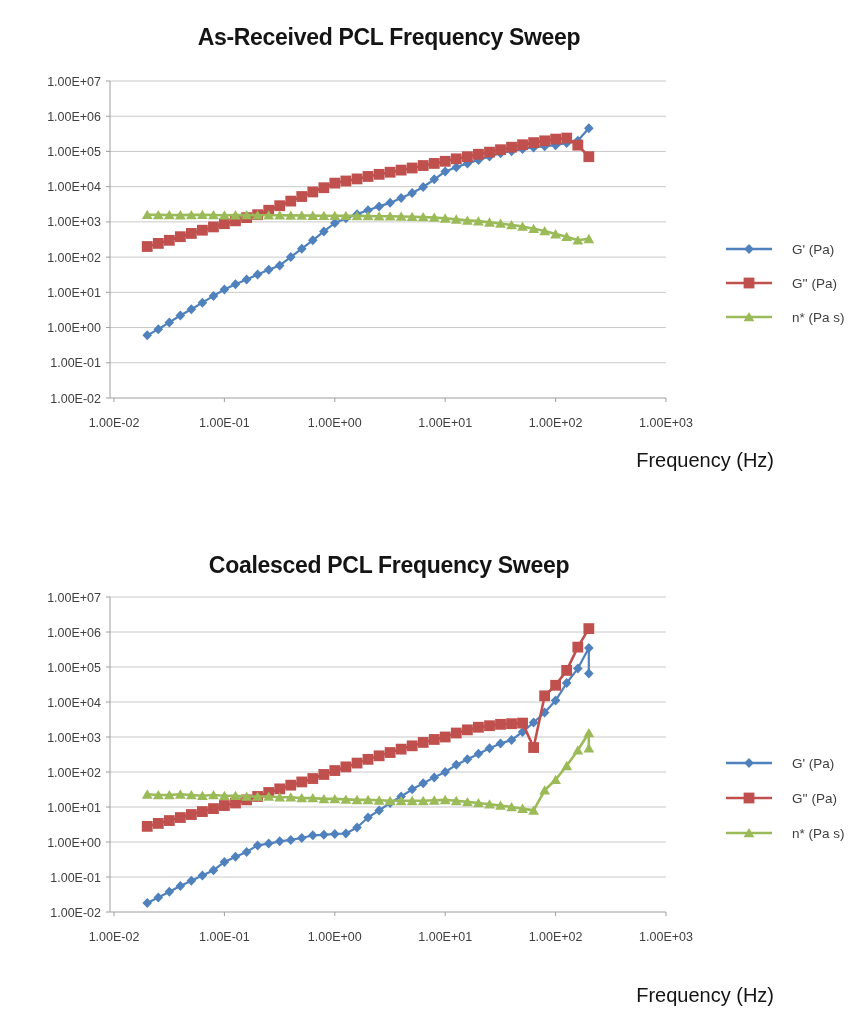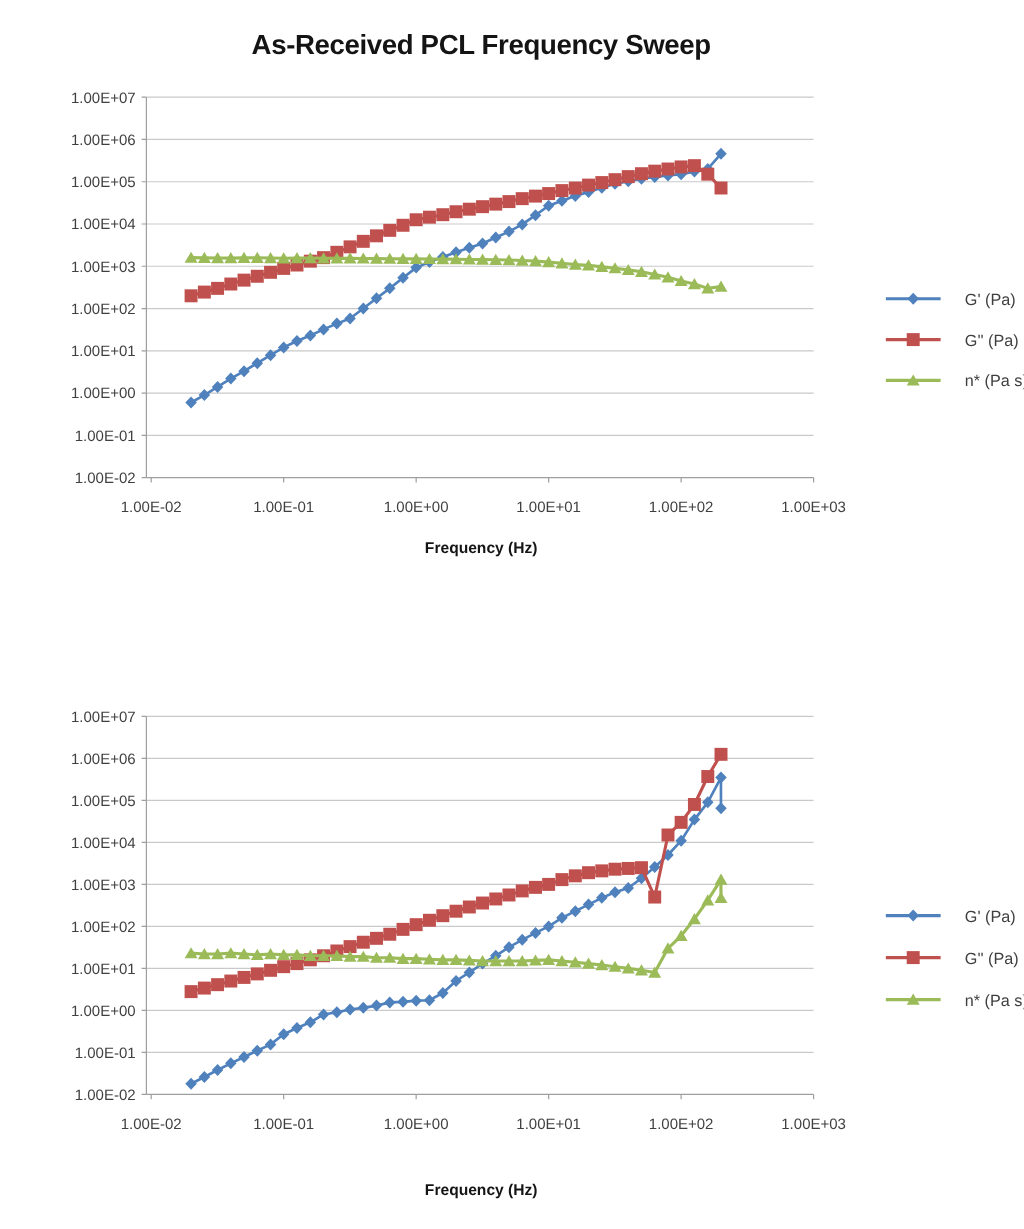--- a/index.html
+++ b/index.html
@@ -1,26 +1,26 @@
 <!DOCTYPE html>
 <html><head>
 <meta charset="utf-8">
 <style>
   html,body{margin:0;padding:0;background:#FFFFFF;}
   body{width:853px;height:1024px;position:relative;overflow:hidden;
        font-family:"Liberation Sans",sans-serif;}
-  figure.chart{position:absolute;left:16px;width:797px;height:512px;margin:0;padding:0;}
+  figure.chart{position:absolute;left:4px;width:797px;height:512px;margin:0;padding:0;}
   #chart0{top:0;}
   #chart1{top:512px;}
   .chart-title{position:absolute;left:0;top:24px;width:770px;text-align:center;
        font-size:23px;font-weight:700;color:#141414;letter-spacing:-0.3px;}
   #chart1 .chart-title{top:40px;}
   .plot-svg{position:absolute;left:0;top:0;}
-  .x-title{position:absolute;left:0;width:770px;text-align:center;
-       font-size:13px;font-weight:700;color:#141414;}
+  .x-title{position:absolute;left:0;width:770px;text-align:right;
+       font-size:20px;font-weight:400;color:#141414;}
   #chart0 .x-title{top:449px;}
   #chart1 .x-title{top:472px;}
   .legend{position:absolute;left:722px;width:130px;}
   #chart0 .legend{top:238px;}
   #chart1 .legend{top:240px;}
   .legend-item{display:flex;align-items:center;height:22px;margin-bottom:12px;}
   #chart1 .legend-item{margin-bottom:13px;}
   .legend-swatch{flex:0 0 46px;height:14px;}
   .legend-label{font-size:13.5px;color:#3F3F3F;margin-left:20px;white-space:nowrap;}
 </style>
@@ -220,20 +220,21 @@
       <svg class="legend-swatch" width="46" height="14" viewBox="0 0 46 14">
           <line x1="0" y1="7" x2="46" y2="7" stroke="#9BBB59" stroke-width="2.6"></line>
           <path d="M 23 2 L 28.4 11.3 L 17.6 11.3 Z" fill="#9BBB59"></path>
         </svg>
       <span class="legend-label">n* (Pa s)</span>
     </div>
   </div>
 </figure>
 
 <figure class="chart" id="chart1">
+  <figcaption class="chart-title">Coalesced PCL Frequency Sweep</figcaption>
   <svg class="plot-svg" id="plot-svg-1" width="853" height="512" viewBox="0 0 853 512">
       <line x1="106" y1="365" x2="662" y2="365" stroke="#C9C9C9" stroke-width="1"></line>
       <line x1="106" y1="330" x2="662" y2="330" stroke="#C9C9C9" stroke-width="1"></line>
       <line x1="106" y1="295" x2="662" y2="295" stroke="#C9C9C9" stroke-width="1"></line>
       <line x1="106" y1="260" x2="662" y2="260" stroke="#C9C9C9" stroke-width="1"></line>
       <line x1="106" y1="225" x2="662" y2="225" stroke="#C9C9C9" stroke-width="1"></line>
       <line x1="106" y1="190" x2="662" y2="190" stroke="#C9C9C9" stroke-width="1"></line>
       <line x1="106" y1="155" x2="662" y2="155" stroke="#C9C9C9" stroke-width="1"></line>
       <line x1="106" y1="120" x2="662" y2="120" stroke="#C9C9C9" stroke-width="1"></line>
       <line x1="106" y1="85" x2="662" y2="85" stroke="#C9C9C9" stroke-width="1"></line>

